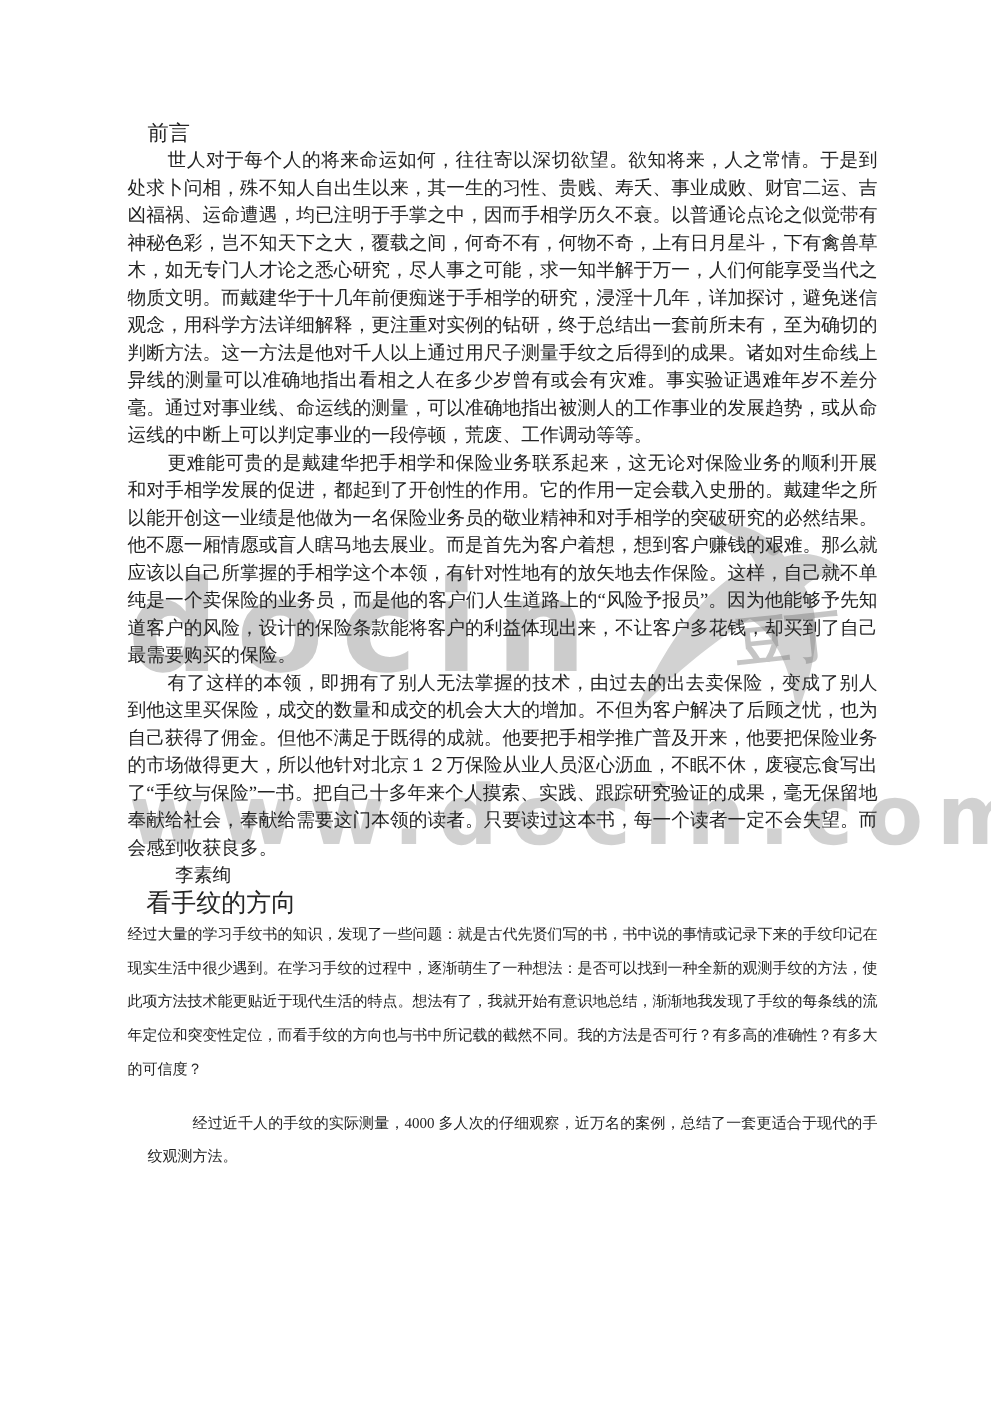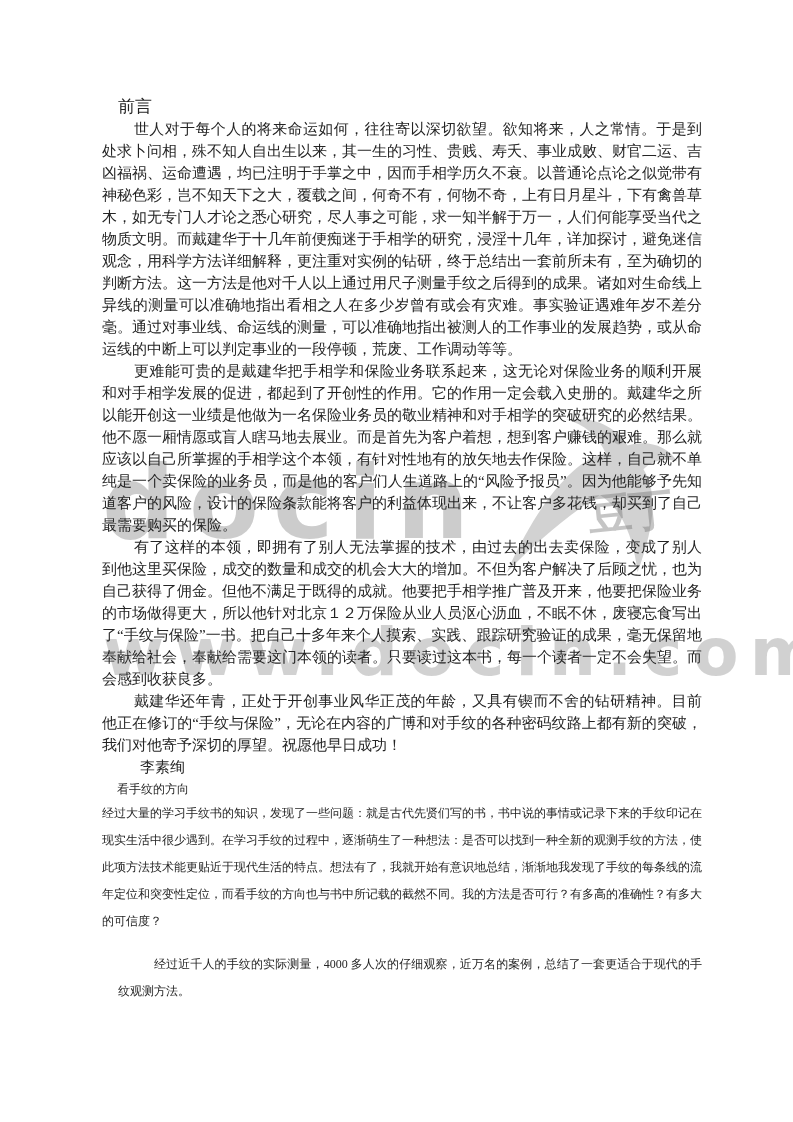--- a/index.html
+++ b/index.html
@@ -49,21 +49,21 @@
     font-size: 17px; font-weight: normal; line-height: 22px;
     margin: 0; text-indent: 16px;
   }
   .body-p {
     font-size: 15px; line-height: 22px; margin: 0;
     text-align: justify; text-justify: inter-ideograph;
   }
   .indent { text-indent: 32px; }
   .sig { text-indent: 38px; }
   .section-heading {
-    font-size: 12px; font-weight: normal; line-height: 22px;
+    font-size: 20px; font-weight: normal; line-height: 22px;
     margin: 0; text-indent: 15px;
   }
   .small-p {
     font-size: 12px; line-height: 27px; margin: 0;
     text-align: justify; text-justify: inter-ideograph;
   }
   .indent-sm { text-indent: 36px; margin-left: 16px; }
   .gap-sm { margin-top: 16px; }
   .gap-md { margin-top: 24px; }
 </style>
@@ -81,21 +81,20 @@
     <span class="wm-seal">豆丁</span>
     <div class="wm-url">www.docin.com</div>
   </div>
 
   <div class="content">
     <h1 class="title">前言</h1>
 
     <p class="body-p indent">世人对于每个人的将来命运如何，往往寄以深切欲望。欲知将来，人之常情。于是到处求卜问相，殊不知人自出生以来，其一生的习性、贵贱、寿夭、事业成败、财官二运、吉凶福祸、运命遭遇，均已注明于手掌之中，因而手相学历久不衰。以普通论点论之似觉带有神秘色彩，岂不知天下之大，覆载之间，何奇不有，何物不奇，上有日月星斗，下有禽兽草木，如无专门人才论之悉心研究，尽人事之可能，求一知半解于万一，人们何能享受当代之物质文明。而戴建华于十几年前便痴迷于手相学的研究，浸淫十几年，详加探讨，避免迷信观念，用科学方法详细解释，更注重对实例的钻研，终于总结出一套前所未有，至为确切的判断方法。这一方法是他对千人以上通过用尺子测量手纹之后得到的成果。诸如对生命线上异线的测量可以准确地指出看相之人在多少岁曾有或会有灾难。事实验证遇难年岁不差分毫。通过对事业线、命运线的测量，可以准确地指出被测人的工作事业的发展趋势，或从命运线的中断上可以判定事业的一段停顿，荒废、工作调动等等。</p>
     <p class="body-p indent">更难能可贵的是戴建华把手相学和保险业务联系起来，这无论对保险业务的顺利开展和对手相学发展的促进，都起到了开创性的作用。它的作用一定会载入史册的。戴建华之所以能开创这一业绩是他做为一名保险业务员的敬业精神和对手相学的突破研究的必然结果。他不愿一厢情愿或盲人瞎马地去展业。而是首先为客户着想，想到客户赚钱的艰难。那么就应该以自己所掌握的手相学这个本领，有针对性地有的放矢地去作保险。这样，自己就不单纯是一个卖保险的业务员，而是他的客户们人生道路上的“风险予报员”。因为他能够予先知道客户的风险，设计的保险条款能将客户的利益体现出来，不让客户多花钱，却买到了自己最需要购买的保险。</p>
     <p class="body-p indent">有了这样的本领，即拥有了别人无法掌握的技术，由过去的出去卖保险，变成了别人到他这里买保险，成交的数量和成交的机会大大的增加。不但为客户解决了后顾之忧，也为自己获得了佣金。但他不满足于既得的成就。他要把手相学推广普及开来，他要把保险业务的市场做得更大，所以他针对北京１２万保险从业人员沤心沥血，不眠不休，废寝忘食写出了“手纹与保险”一书。把自己十多年来个人摸索、实践、跟踪研究验证的成果，毫无保留地奉献给社会，奉献给需要这门本领的读者。只要读过这本书，每一个读者一定不会失望。而会感到收获良多。</p>
-    <p class="body-p indent">戴建华还年青，正处于开创事业风华正茂的年龄，又具有锲而不舍的钻研精神。目前他正在修订的“手纹与保险”，无论在内容的广博和对手纹的各种密码纹路上都有新的突破，我们对他寄予深切的厚望。祝愿他早日成功！</p>
 
     <p class="body-p sig">李素绚</p>
 
     <h2 class="section-heading">看手纹的方向</h2>
     <p class="small-p">经过大量的学习手纹书的知识，发现了一些问题：就是古代先贤们写的书，书中说的事情或记录下来的手纹印记在现实生活中很少遇到。在学习手纹的过程中，逐渐萌生了一种想法：是否可以找到一种全新的观测手纹的方法，使此项方法技术能更贴近于现代生活的特点。想法有了，我就开始有意识地总结，渐渐地我发现了手纹的每条线的流年定位和突变性定位，而看手纹的方向也与书中所记载的截然不同。我的方法是否可行？有多高的准确性？有多大的可信度？</p>
     <p class="small-p indent-sm gap-sm">经过近千人的手纹的实际测量，4000 多人次的仔细观察，近万名的案例，总结了一套更适合于现代的手纹观测方法。</p>
   </div>
 
 </div>
 

